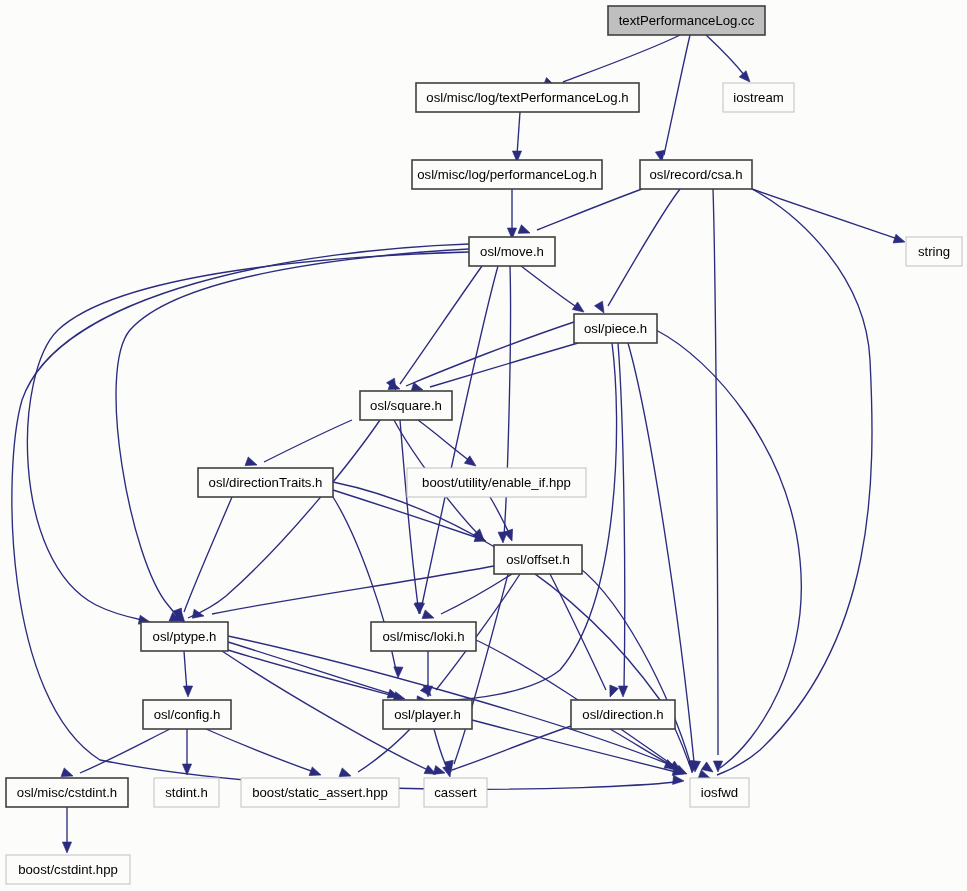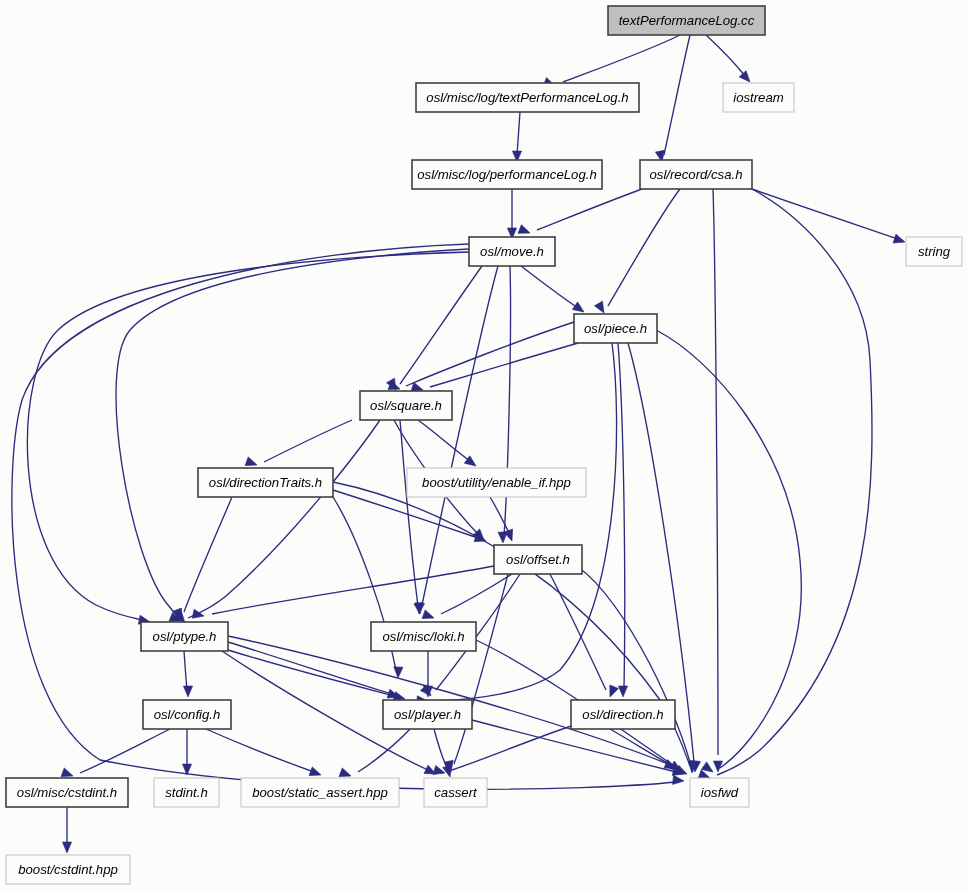--- a/index.html
+++ b/index.html
@@ -6,21 +6,20 @@
     margin: 0;
     padding: 0;
     background: #ffffff;
   }
   #canvas-wrap {
     position: relative;
     width: 967px;
     height: 891px;
     background: #fcfdfa;
     overflow: hidden;
-    font-style: italic;
   }
   svg#graph {
     display: block;
     width: 967px;
     height: 891px;
   }
   .node-box {
     fill: #fcfdfa;
     stroke: #c0c0c0;
     stroke-width: 1;

